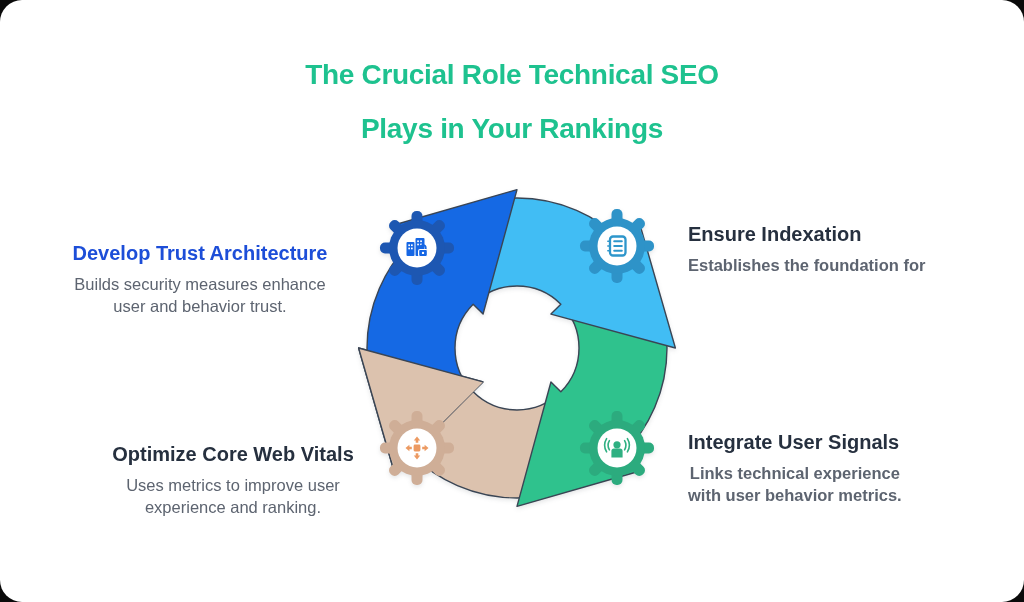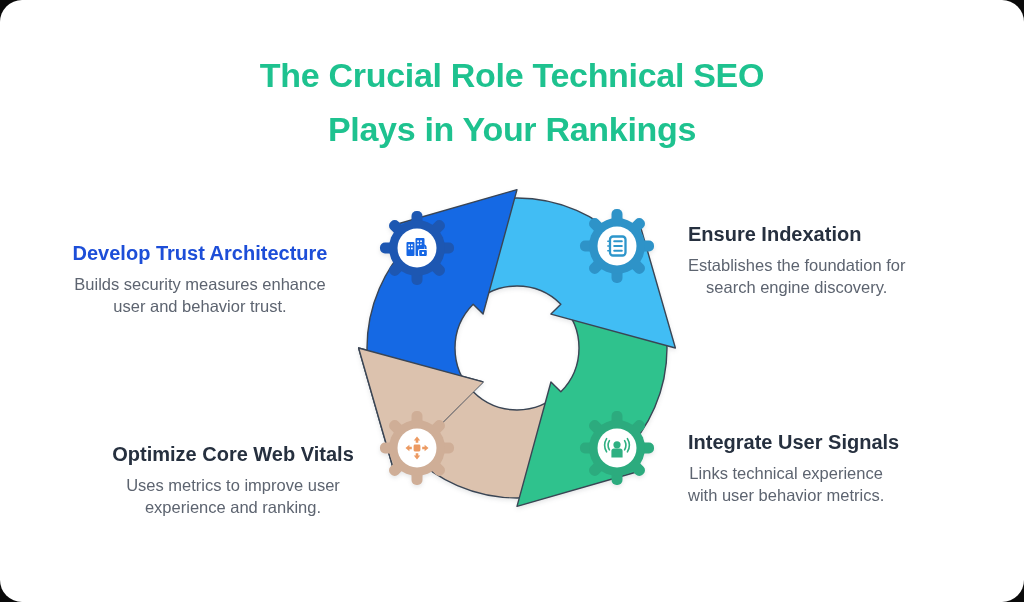--- a/index.html
+++ b/index.html
@@ -6,33 +6,33 @@
   body{
     width:1024px;height:602px;position:relative;background:#0a0a0a;
     font-family:"Liberation Sans","DejaVu Sans",sans-serif;
     -webkit-font-smoothing:antialiased;
   }
   .card{
     position:absolute;inset:0;background:#ffffff;border-radius:22px;overflow:hidden;
   }
   .title{
     position:absolute;top:48px;left:0;width:1024px;text-align:center;
-    font-size:34px;font-weight:800;letter-spacing:-0.3px;line-height:54px;
+    font-size:28px;font-weight:800;letter-spacing:-0.3px;line-height:54px;
   }
   .diagram-svg{
     position:absolute;left:327px;top:158px;
     filter:drop-shadow(0 2px 2px rgba(40,50,60,0.12));
   }
   .item{position:absolute;}
   .item .heading{font-size:20px;font-weight:700;line-height:26px;white-space:nowrap;}
   .item .desc{margin-top:7px;font-size:16.5px;line-height:22px;}
   .item .desc div{white-space:nowrap;}
   .item.align-center{text-align:center;}
   .item.align-left .heading{text-align:left;}
-  .item.align-left .desc{width:max-content;text-align:center;}
+  .item.align-left .desc{width:max-content;text-align:center;font-weight:bold;}
   .block-trust{left:0px;top:240px;width:400px;}
   .block-vitals{left:33px;top:441px;width:400px;}
   .block-indexation{left:688px;top:221px;}
   .block-signals{left:688px;top:429px;}
 </style>
 </head>
 <body>
 
 <div class="card">
 
@@ -139,21 +139,20 @@
     <div class="desc" style="color: rgb(93, 100, 112);">
       <div>Builds security measures enhance</div>
       <div>user and behavior trust.</div>
     </div>
   </div>
 
   <div class="item align-left block-indexation">
     <div class="heading" style="color: rgb(38, 48, 63);">Ensure Indexation</div>
     <div class="desc" style="color: rgb(93, 100, 112);">
       <div>Establishes the foundation for</div>
-      <div>search engine discovery.</div>
     </div>
   </div>
 
   <div class="item align-left block-signals">
     <div class="heading" style="color: rgb(38, 48, 63);">Integrate User Signals</div>
     <div class="desc" style="color: rgb(93, 100, 112);">
       <div>Links technical experience</div>
       <div>with user behavior metrics.</div>
     </div>
   </div>

